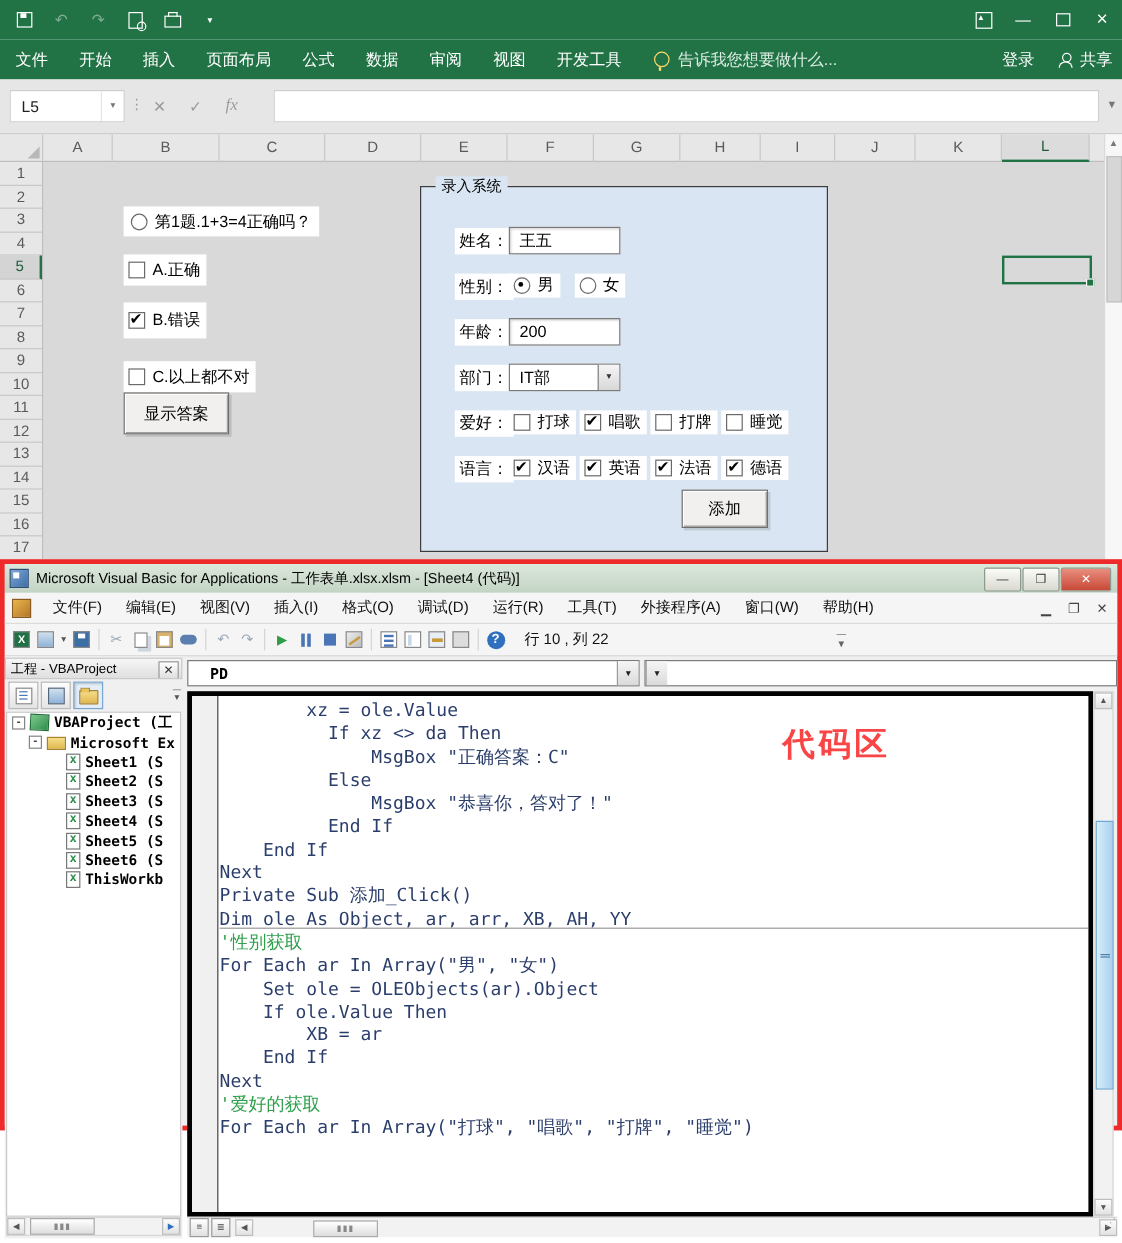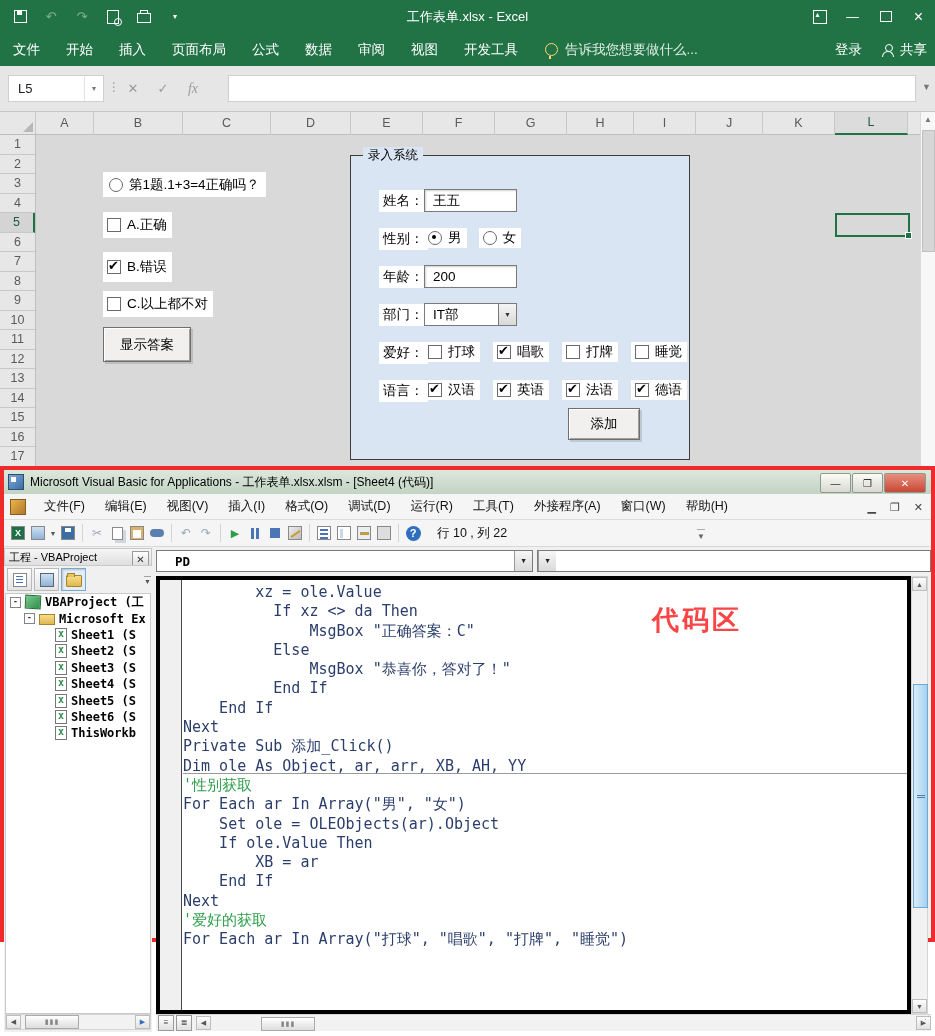--- a/index.html
+++ b/index.html
@@ -68,33 +68,33 @@
   .radio{width:12px;height:12px;border-radius:50%;border:1px solid #6a6a6a;background:#fff;display:inline-block;position:relative;margin-right:6px;flex:none}
   .radio[data-checked="true"]:after{content:"";position:absolute;left:3px;top:3px;width:4px;height:4px;border-radius:50%;background:#000}
   .cbox{width:12px;height:12px;border:1px solid #6a6a6a;background:#fff;display:inline-block;position:relative;margin-right:6px;flex:none}
   .cbg{display:inline-flex;align-items:center;background:#fff;padding:1px 5px 1px 4px;font-size:13.5px;white-space:nowrap}
   .cbg .tick{position:absolute;left:0px;top:-3px;font-size:13px;font-weight:bold;color:#000;visibility:hidden}
   .cbg[data-checked="true"] .tick{visibility:visible}
   .q-radio{position:absolute;left:103px;top:172px;height:25px}
   .quiz-opts .cbg{position:absolute;left:103px;height:24px}
   .quiz-opts .cbg:nth-child(1){top:212px}
   .quiz-opts .cbg:nth-child(2){top:252px;height:28px}
-  .quiz-opts .cbg:nth-child(3){top:291px}
+  .quiz-opts .cbg:nth-child(3){top:301px}
   .btn3d{background:#F1F0EF;border:1px solid #6f6f6f;box-shadow:inset 1px 1px 0 #fff,inset -1px -1px 0 #9f9f9f,2px 2px 0 rgba(0,0,0,.12);
         display:flex;align-items:center;justify-content:center;font-size:13.5px;color:#000}
   .show-answer{position:absolute;left:103px;top:327px;width:86px;height:33px}
   
   .form-group{position:absolute;left:350px;top:155px;width:340px;height:305px;background:#D9E5F2;border:1px solid #3c3c3c;box-sizing:border-box}
   .form-legend{position:absolute;left:12px;top:-9px;background:#D9E5F2;padding:0 5px;font-size:12.5px}
   .frow-label{position:absolute;left:28px;background:#fff;font-size:13.5px;padding:2px 4px;white-space:nowrap}
   .finput{position:absolute;left:73px;width:93px;height:23px;background:#fff;border:1px solid #7a7a7a;box-shadow:inset 1px 1px 2px rgba(0,0,0,.18);box-sizing:border-box;font-size:13.5px;line-height:21px;padding-left:8px}
   .fcombo{position:absolute;left:73px;width:93px;height:23px;background:#fff;border:1px solid #7a7a7a;box-sizing:border-box;display:flex;align-items:center}
   .fcombo .cval{flex:1;padding-left:8px;font-size:13.5px}
   .fcombo .carr{width:17px;height:100%;background:linear-gradient(#f5f5f5,#d8d8d8);border-left:1px solid #7a7a7a;display:flex;align-items:center;justify-content:center;font-size:7px;color:#333}
-  .gender-row,.hobby-row,.lang-row{position:absolute;left:73px;display:flex;gap:13px}
+  .gender-row,.hobby-row,.lang-row{position:absolute;left:73px;display:flex;gap:3px}
   .gender-row{gap:12px}
   .add-btn{position:absolute;left:217px;top:252px;width:70px;height:30px}
   
   .vba{position:absolute;left:0;top:466px;width:935px;height:476px;border:4px solid #EE2A2A;box-sizing:border-box;background:#F0F0F0;z-index:5}
   .vba-titlebar{position:absolute;left:0;top:0;width:927px;height:24px;background:linear-gradient(#DCE8DC,#C2D3C3);display:flex;align-items:center;font-size:12px;color:#000}
   .vba-appicon{width:14px;height:14px;margin:0 6px 0 4px;background:linear-gradient(135deg,#7fa7d8,#3b6ea5);border:1px solid #2d4d73;position:relative}
   .vba-appicon:after{content:"";position:absolute;left:2px;top:2px;width:5px;height:5px;background:#fff}
   .vba-caps{position:absolute;right:5px;top:3px;display:flex;gap:1px}
   .vcap{width:29px;height:18px;border:1px solid #8f9a8f;border-radius:2px;background:linear-gradient(#FBFBF8,#D9D9D0);display:flex;align-items:center;justify-content:center;font-size:10px;color:#333}
   .vcap.close{width:40px;background:linear-gradient(#E98E7E,#C74836);color:#fff;font-weight:bold}
@@ -200,21 +200,20 @@
       <span class="qicon dim">↶</span>
       <span class="qicon dim">↷</span>
       <span class="qicon">
           <span class="i-doc"></span>
         </span>
       <span class="qicon">
           <span class="i-print"></span>
         </span>
       <span class="qicon" style="font-size:8px">▾</span>
     </div>
-    <div class="xl-title">工作表单.xlsx - Excel</div>
     <div class="xl-caption">
       <span class="capbtn">
           <span class="i-ribopt"></span>
         </span>
       <span class="capbtn">—</span>
       <span class="capbtn">
           <span class="i-max"></span>
         </span>
       <span class="capbtn" style="font-size:16px">×</span>
     </div>

